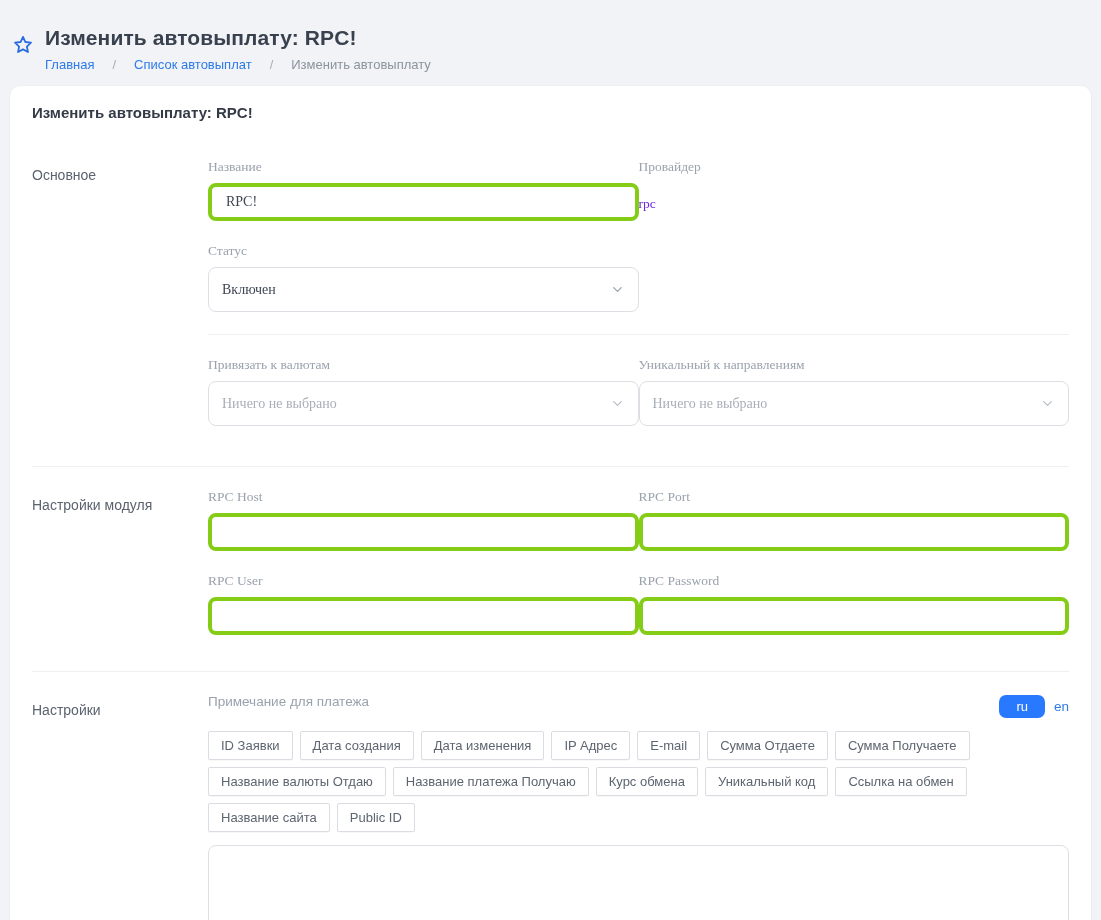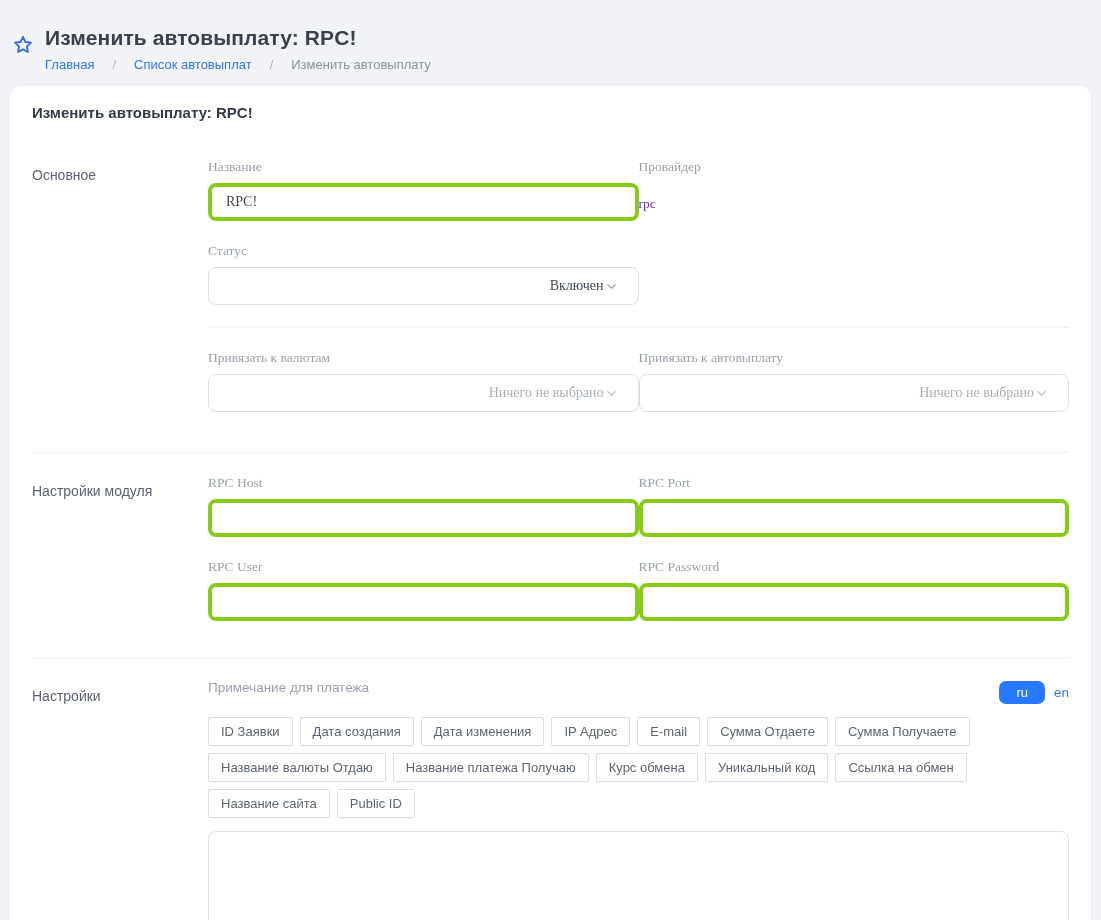--- a/index.html
+++ b/index.html
@@ -35,22 +35,22 @@
   .field-label { display:block; font-size:13.5px; color:#9aa2ad; margin-bottom:8px; }
 
   .text-input {
     width:100%; height:38px; border:4px solid #84cc16; border-radius:8px;
     padding:0 14px; font-size:14px; color:#3f4754; background:#fff; outline:none;
     font-family:inherit;
   }
   .static-value { font-size:13.5px; color:#6d28d9; padding-top:13px; }
 
   .select {
-    height:38px; border:1px solid #dce0e5; border-radius:8px; background:#fff;
-    padding:0 19px; display:flex; align-items:center; justify-content:flex-end;
+    height:45px; border:1px solid #dce0e5; border-radius:8px; background:#fff;
+    padding:0 13px; display:flex; align-items:center; justify-content:space-between;
     font-size:14px; color:#3f4754; cursor:pointer;
   }
   .select.is-placeholder .select-value { color:#a8afb8; }
   .chev { width:15px; height:15px; flex:0 0 auto; }
 
   .divider-full { border:none; border-top:1px solid #edeff2; margin:10px 0 22px 0; }
   .divider-sub  { border:none; border-top:1px solid #edeff2; margin:14px 0 22px 0; }
 
   
   .note-head { display:flex; align-items:center; justify-content:space-between; margin-bottom:12px; }
@@ -133,21 +133,21 @@
         <div>
           <label class="field-label">Привязать к валютам</label>
           <div class="select is-placeholder">
             <span class="select-value">Ничего не выбрано</span>
             <svg class="chev" viewBox="0 0 24 24" fill="none" stroke="#b4bac1" stroke-width="1.8" stroke-linecap="round" stroke-linejoin="round">
                 <polyline points="6 9 12 15 18 9"></polyline>
               </svg>
           </div>
         </div>
         <div>
-          <label class="field-label">Привязать к автовыплату</label>
+          <label class="field-label">Уникальный к направлениям</label>
           <div class="select is-placeholder">
             <span class="select-value">Ничего не выбрано</span>
             <svg class="chev" viewBox="0 0 24 24" fill="none" stroke="#b4bac1" stroke-width="1.8" stroke-linecap="round" stroke-linejoin="round">
                 <polyline points="6 9 12 15 18 9"></polyline>
               </svg>
           </div>
         </div>
       </div>
     </div>
   </div>

